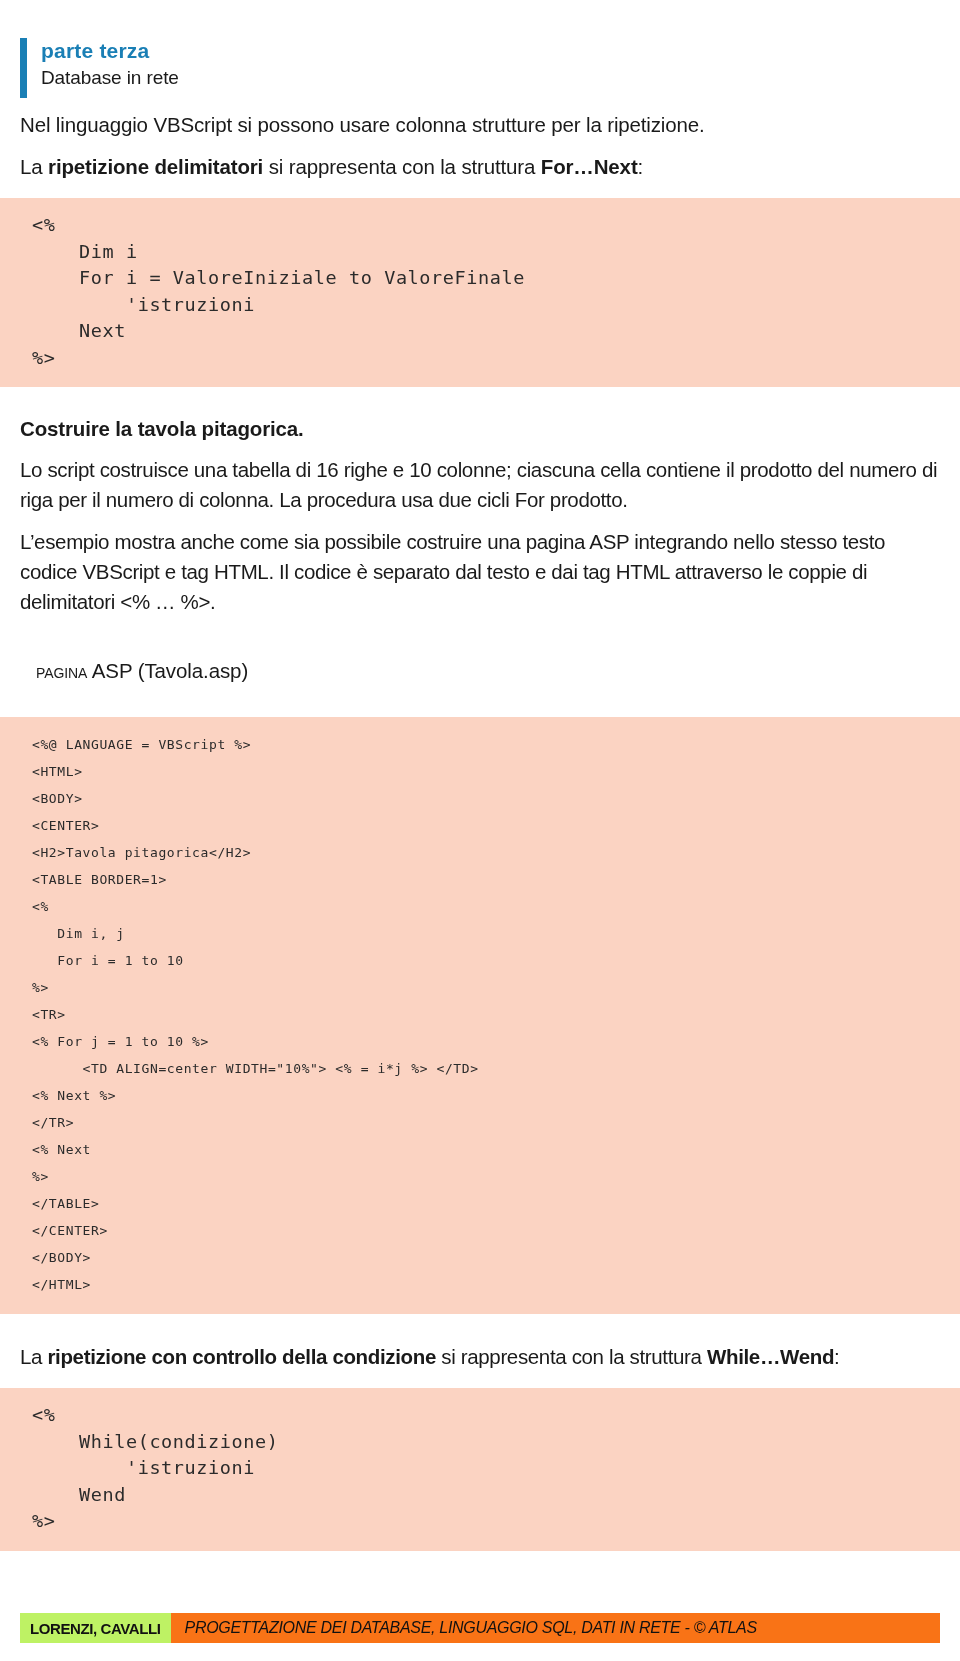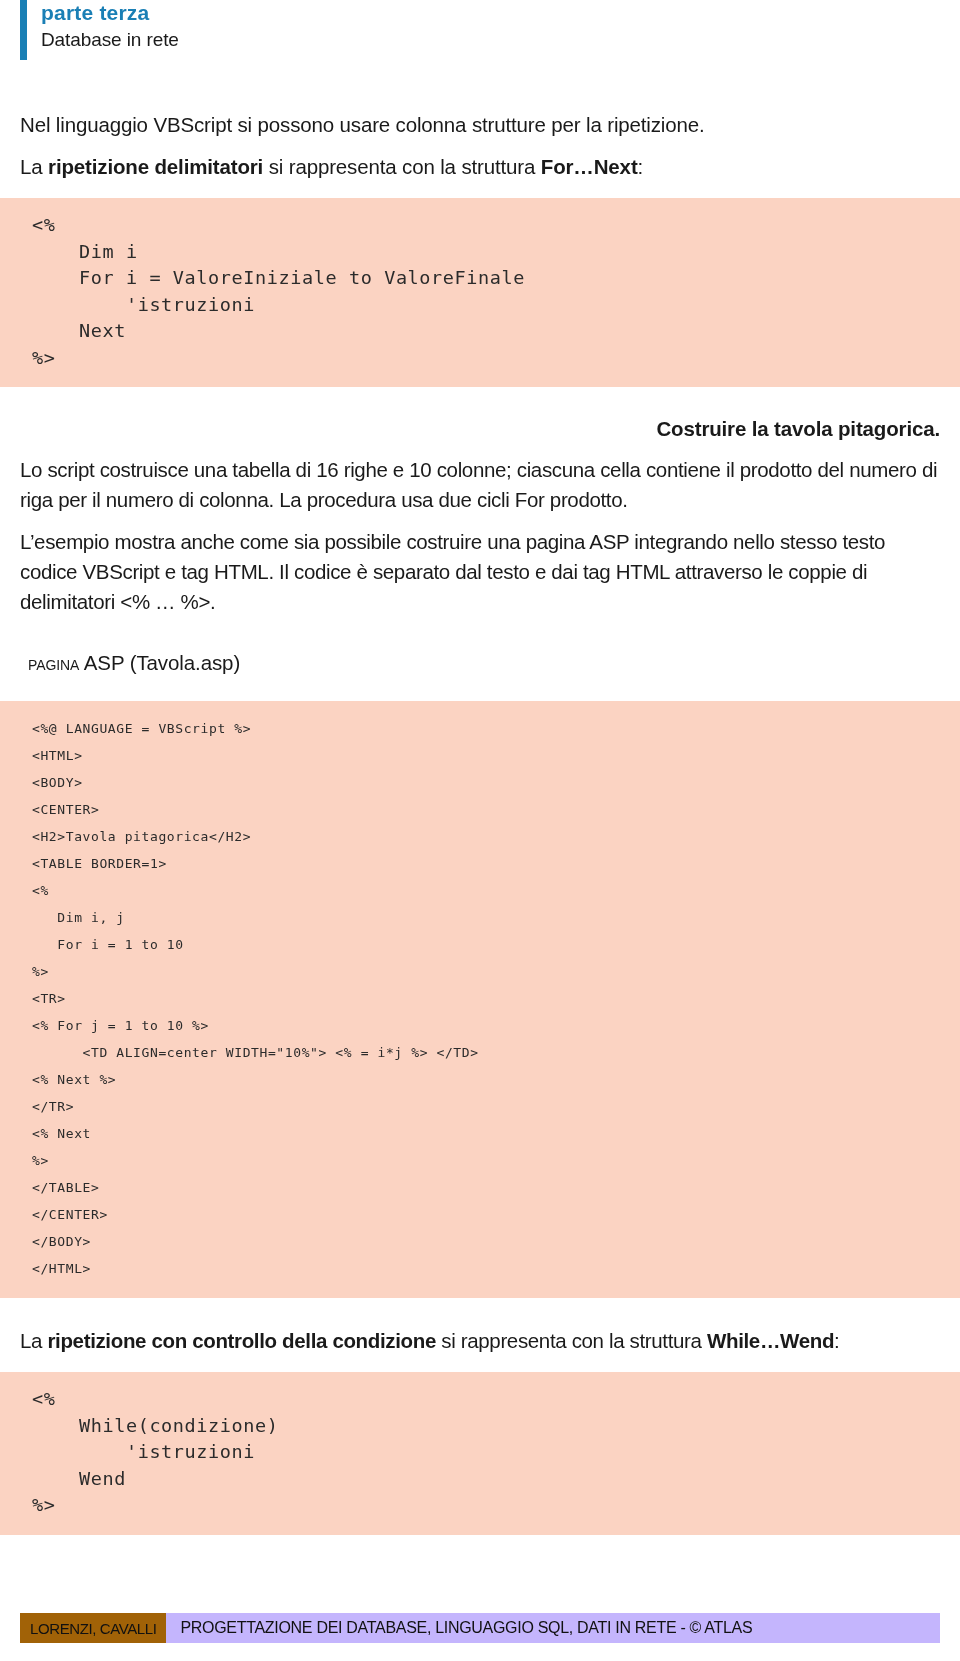--- a/index.html
+++ b/index.html
@@ -19,20 +19,21 @@
     position: relative;
     width: 960px;
     height: 1661px;
     box-sizing: border-box;
     padding: 0 20px;
   }
 
   
   .header {
     display: flex;
+    padding-top: 38px;
     height: 70px;
     box-sizing: border-box;
   }
   .header-col {
     display: flex;
     align-items: flex-start;
   }
   .header-col.left { width: 330px; }
   .header-bar {
     width: 7px;
@@ -72,27 +73,26 @@
   .spacer-40 { height: 40px; }
   .b { font-weight: bold; }
   .i { }
 
   .heading-bold {
     font-size: 20.5px;
     font-weight: bold;
     line-height: 28px;
     margin: 0;
     letter-spacing: -0.15px;
-    text-align: right;
   }
 
   .smallcaps-line {
     font-size: 20.5px;
     line-height: 28px;
-    margin: 8px;
+    margin: 16px;
     letter-spacing: -0.1px;
   }
   .sc {
     font-variant: small-caps;
     text-transform: lowercase;
   }
 
   
   .code {
     background: #fbd3c2;
@@ -114,40 +114,41 @@
   .footer {
     position: absolute;
     left: 20px;
     right: 20px;
     bottom: 18px;
     height: 30px;
     display: flex;
     align-items: stretch;
   }
   .footer-authors {
-    background: #a16207;
+    background: #bef264;
     color: #111111;
-    font-weight: normal;
+    font-weight: bold;
     font-size: 15px;
     letter-spacing: -0.4px;
     display: flex;
     align-items: center;
     padding: 0 10px;
     white-space: nowrap;
   }
   .footer-title {
-    background: #c4b5fd;
+    background: #f97316;
     color: #111111;
     font-size: 16px;
     letter-spacing: -0.3px;
     display: flex;
     align-items: center;
     padding-left: 14px;
     flex: 1;
     white-space: nowrap;
+    font-style: italic;
   }
 </style>
 </head>
 <body>
 
 <div class="page">
 
   <div class="header">
     <div class="header-col left">
       <div class="header-bar"></div>

